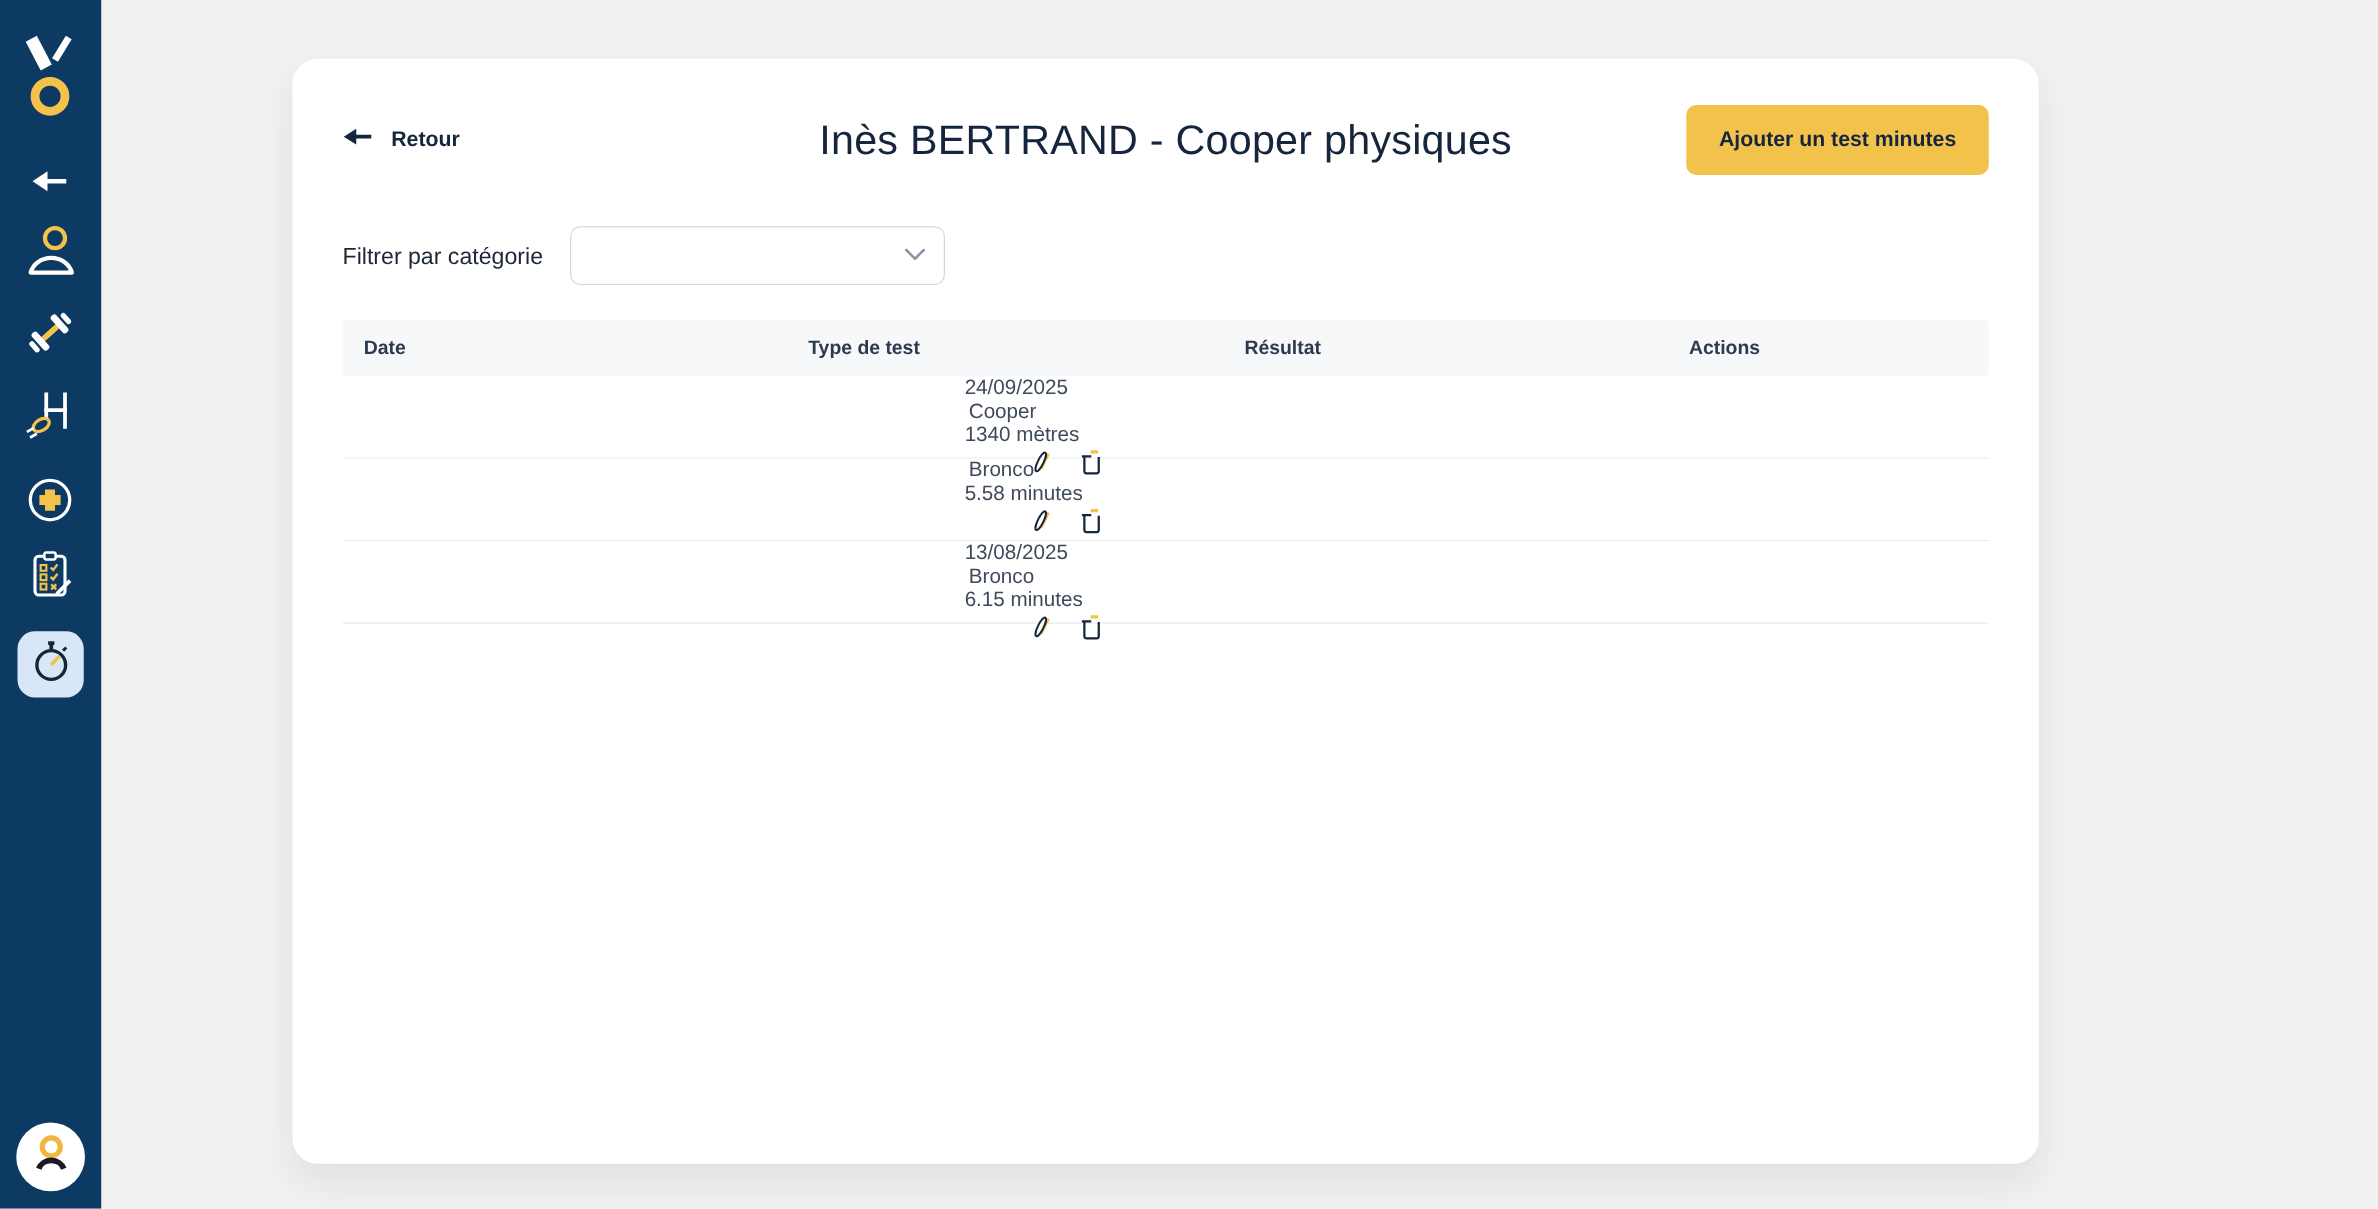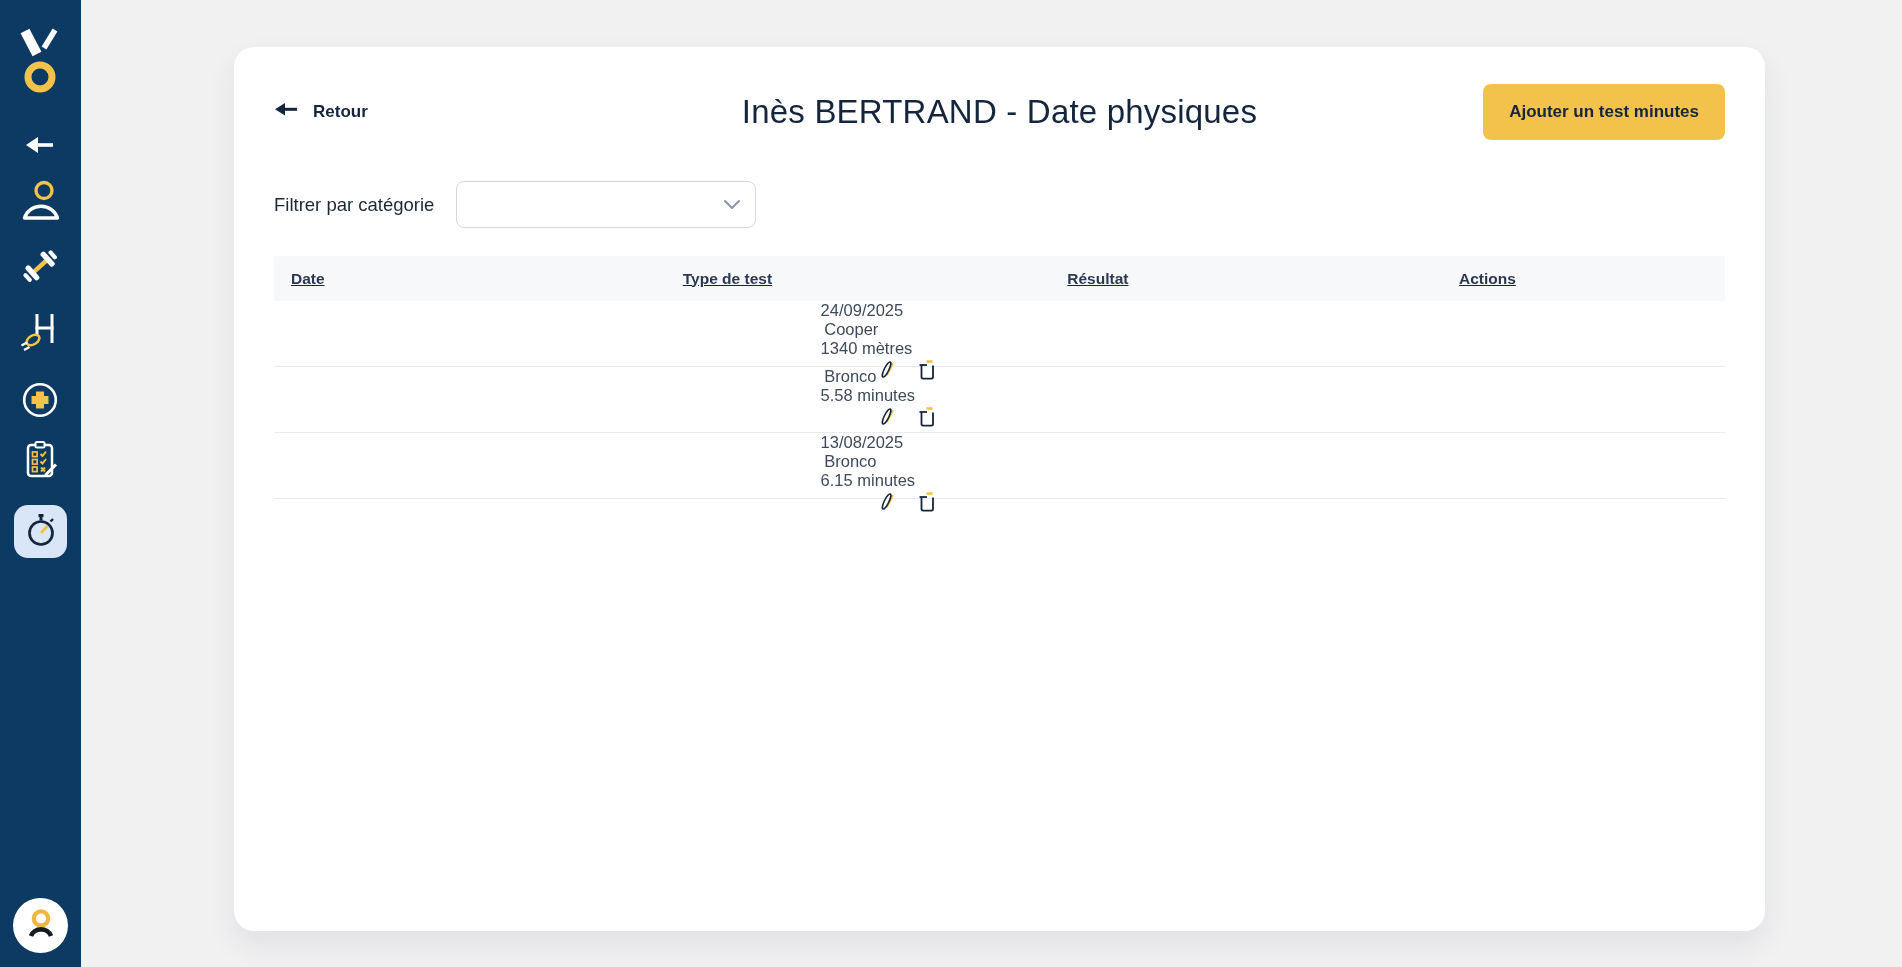--- a/index.html
+++ b/index.html
@@ -41,21 +41,21 @@
     border-radius: 50%;
     display: flex; align-items: center; justify-content: center;
     cursor: pointer;
   }
 
   
   .main { position: absolute; left: 81px; top: 0; right: 0; bottom: 0; background: #f1f1f2; }
   .card {
     position: absolute;
     left: 153px; top: 47px;
-    width: 1531px; height: 884px;
+    width: 1397px; height: 884px;
     background: #ffffff;
     border-radius: 20px;
     box-shadow: 0 14px 30px rgba(25, 40, 70, 0.08);
     padding: 0 40px;
   }
 
   .topbar {
     margin-top: 36px;
     height: 58px;
     position: relative;
@@ -105,21 +105,20 @@
     transform: translateY(-50%);
     pointer-events: none;
   }
 
   .tests-table { margin-top: 28px; width: 100%; }
   .t-row { display: flex; align-items: center; }
   .t-head {
     height: 45px;
     background: #f7f8fa;
     border-radius: 3px;
-    text-decoration: underline;
   }
   .t-head .t-cell { font-size: 15.5px; font-weight: bold; color: #2c3950; }
   .t-body-row {
     height: 66px;
     border-bottom: 1px solid #e9ebef;
     background: #ffffff;
     flex-direction: column;
   }
   .t-cell { padding-left: 17px; font-size: 16.5px; color: #3e4a5b; }
   .col-date { width: 27%; }
@@ -250,21 +249,21 @@
       <button class="back-link">
         <span>
           <svg width="26" height="17" viewBox="0 0 26 17" fill="none">
             <rect x="6" y="6.8" width="17" height="3" fill="#15253d"></rect>
             <polygon points="1,8.3 11,2 11,14.6" fill="#15253d"></polygon>
           </svg>
         </span>
         <span>Retour</span>
       </button>
 
-      <h1 class="page-title">Inès BERTRAND - Date physiques</h1>
+      <h1 class="page-title">Inès BERTRAND - Cooper physiques</h1>
 
       <button class="add-btn">Ajouter un test minutes</button>
     </div>
 
     <div class="filter-row">
       <span class="filter-label">Filtrer par catégorie</span>
       <div class="select-wrap">
         <select>
           <option value=""></option>
         </select>

